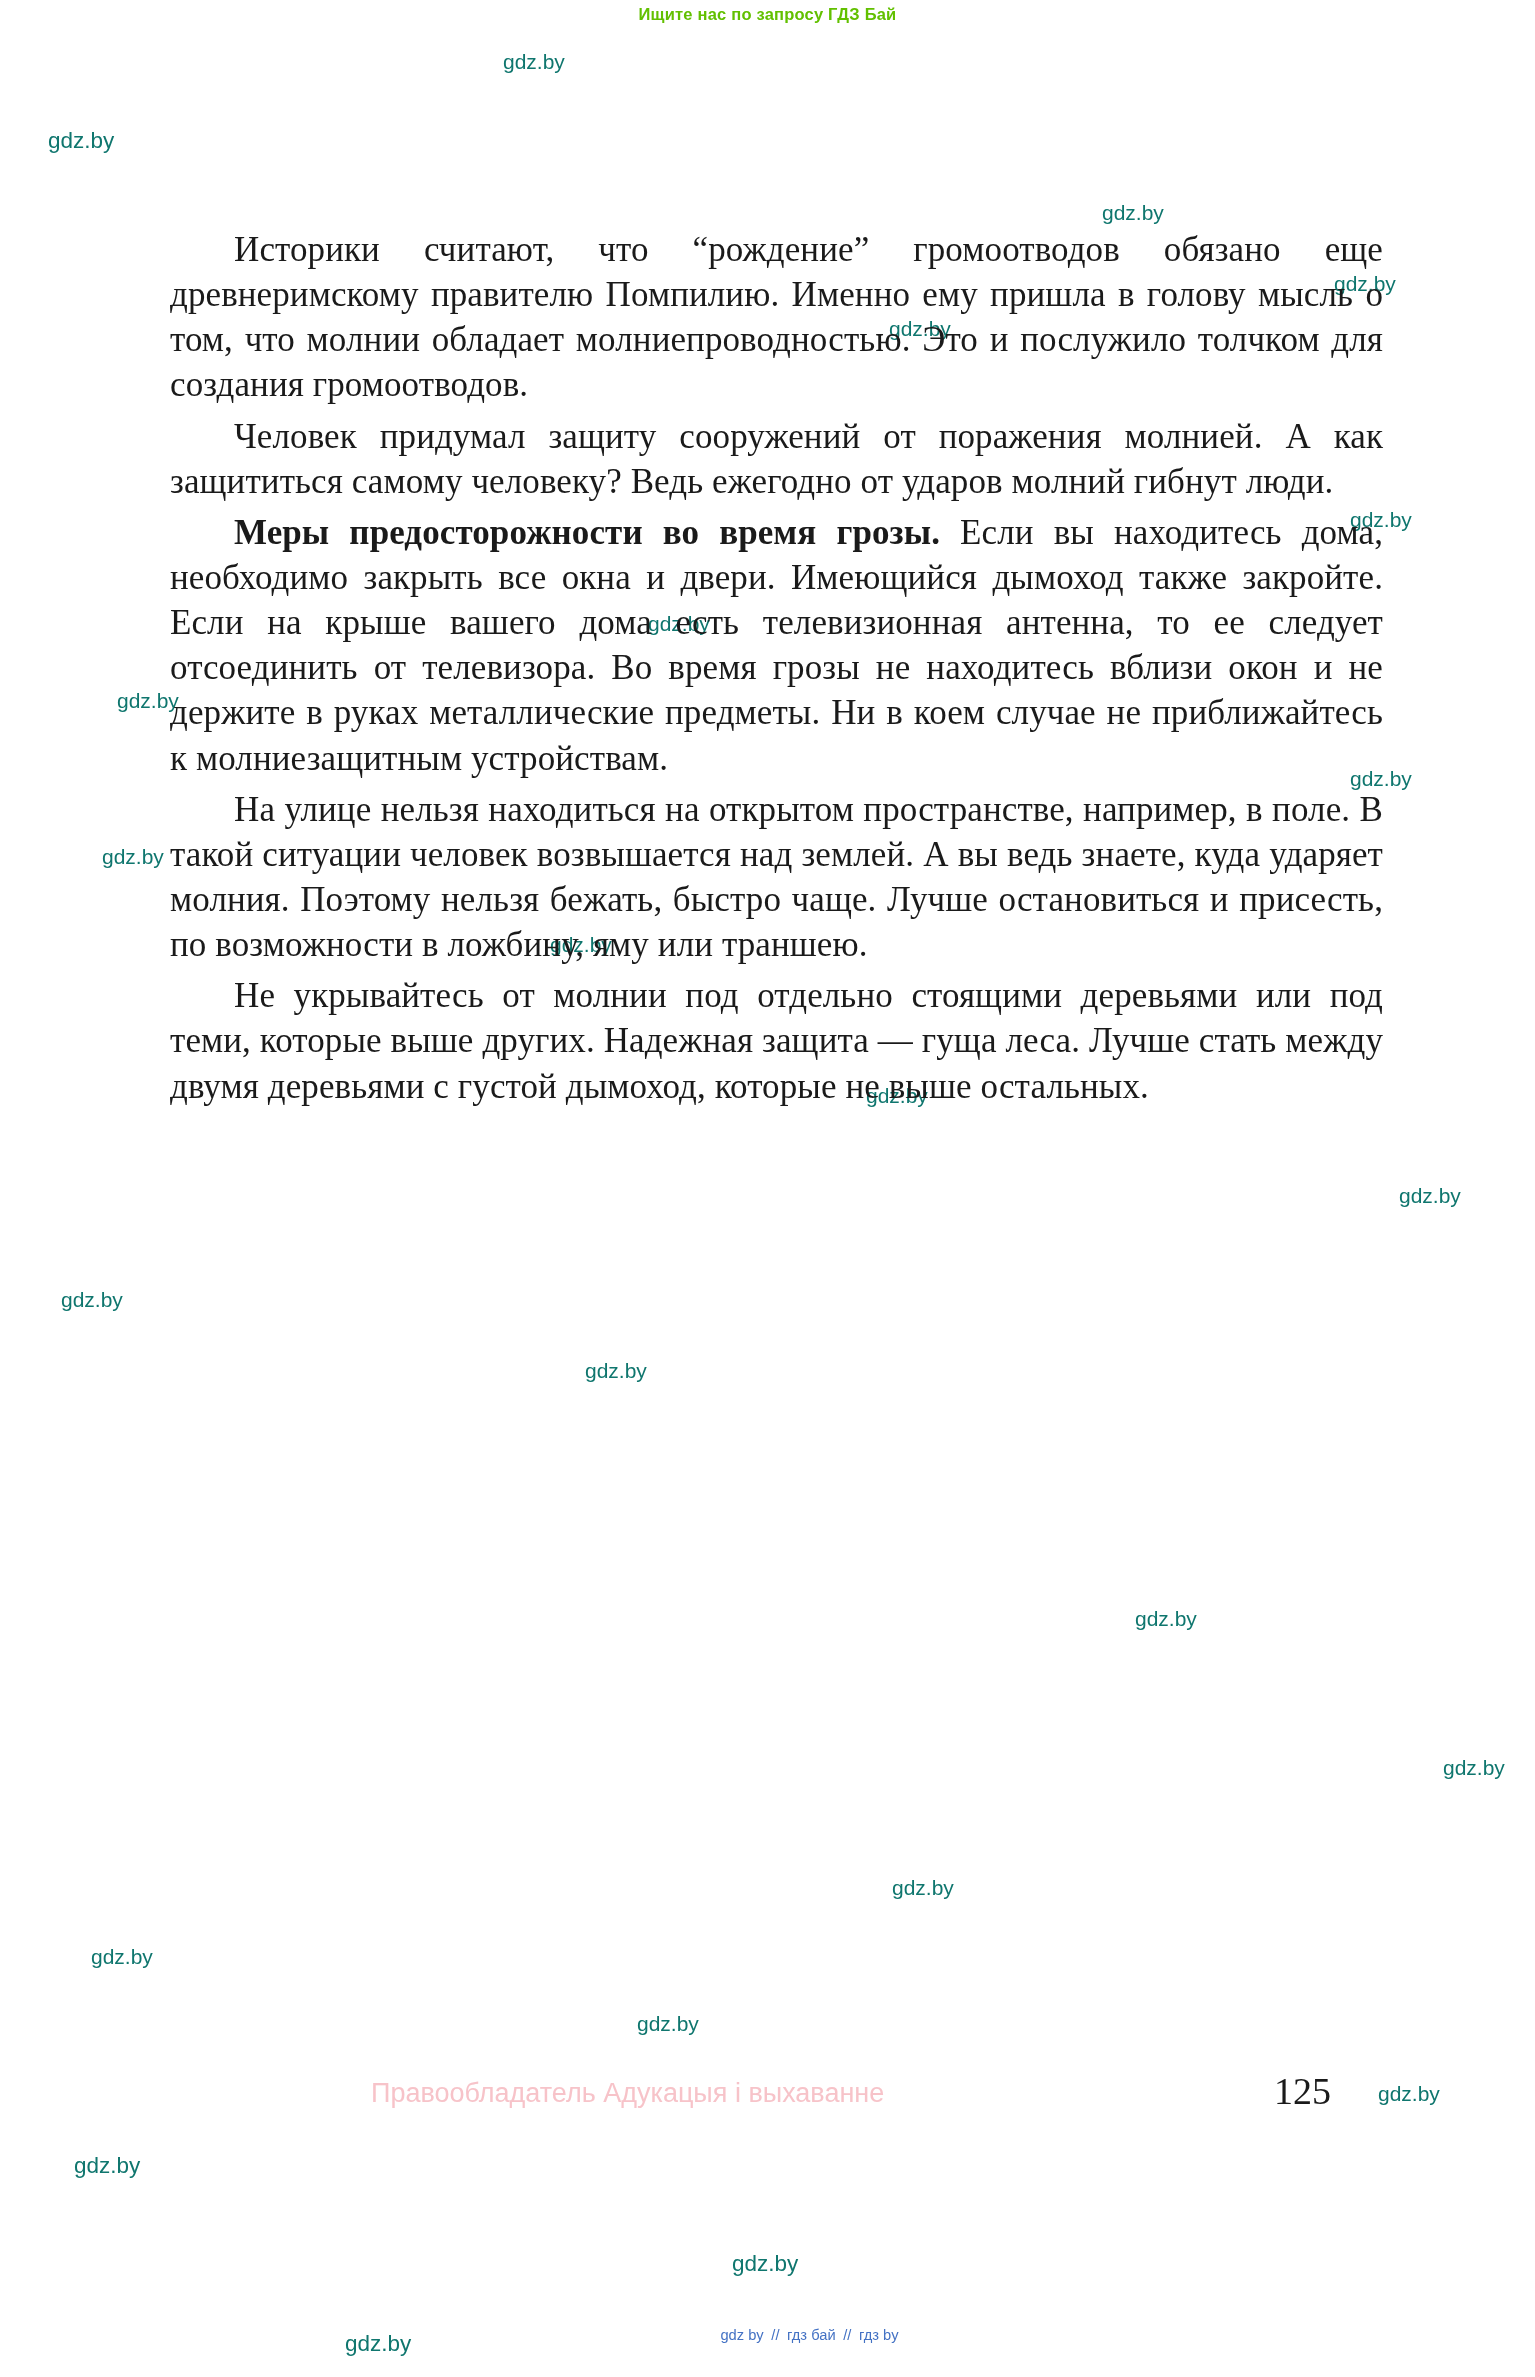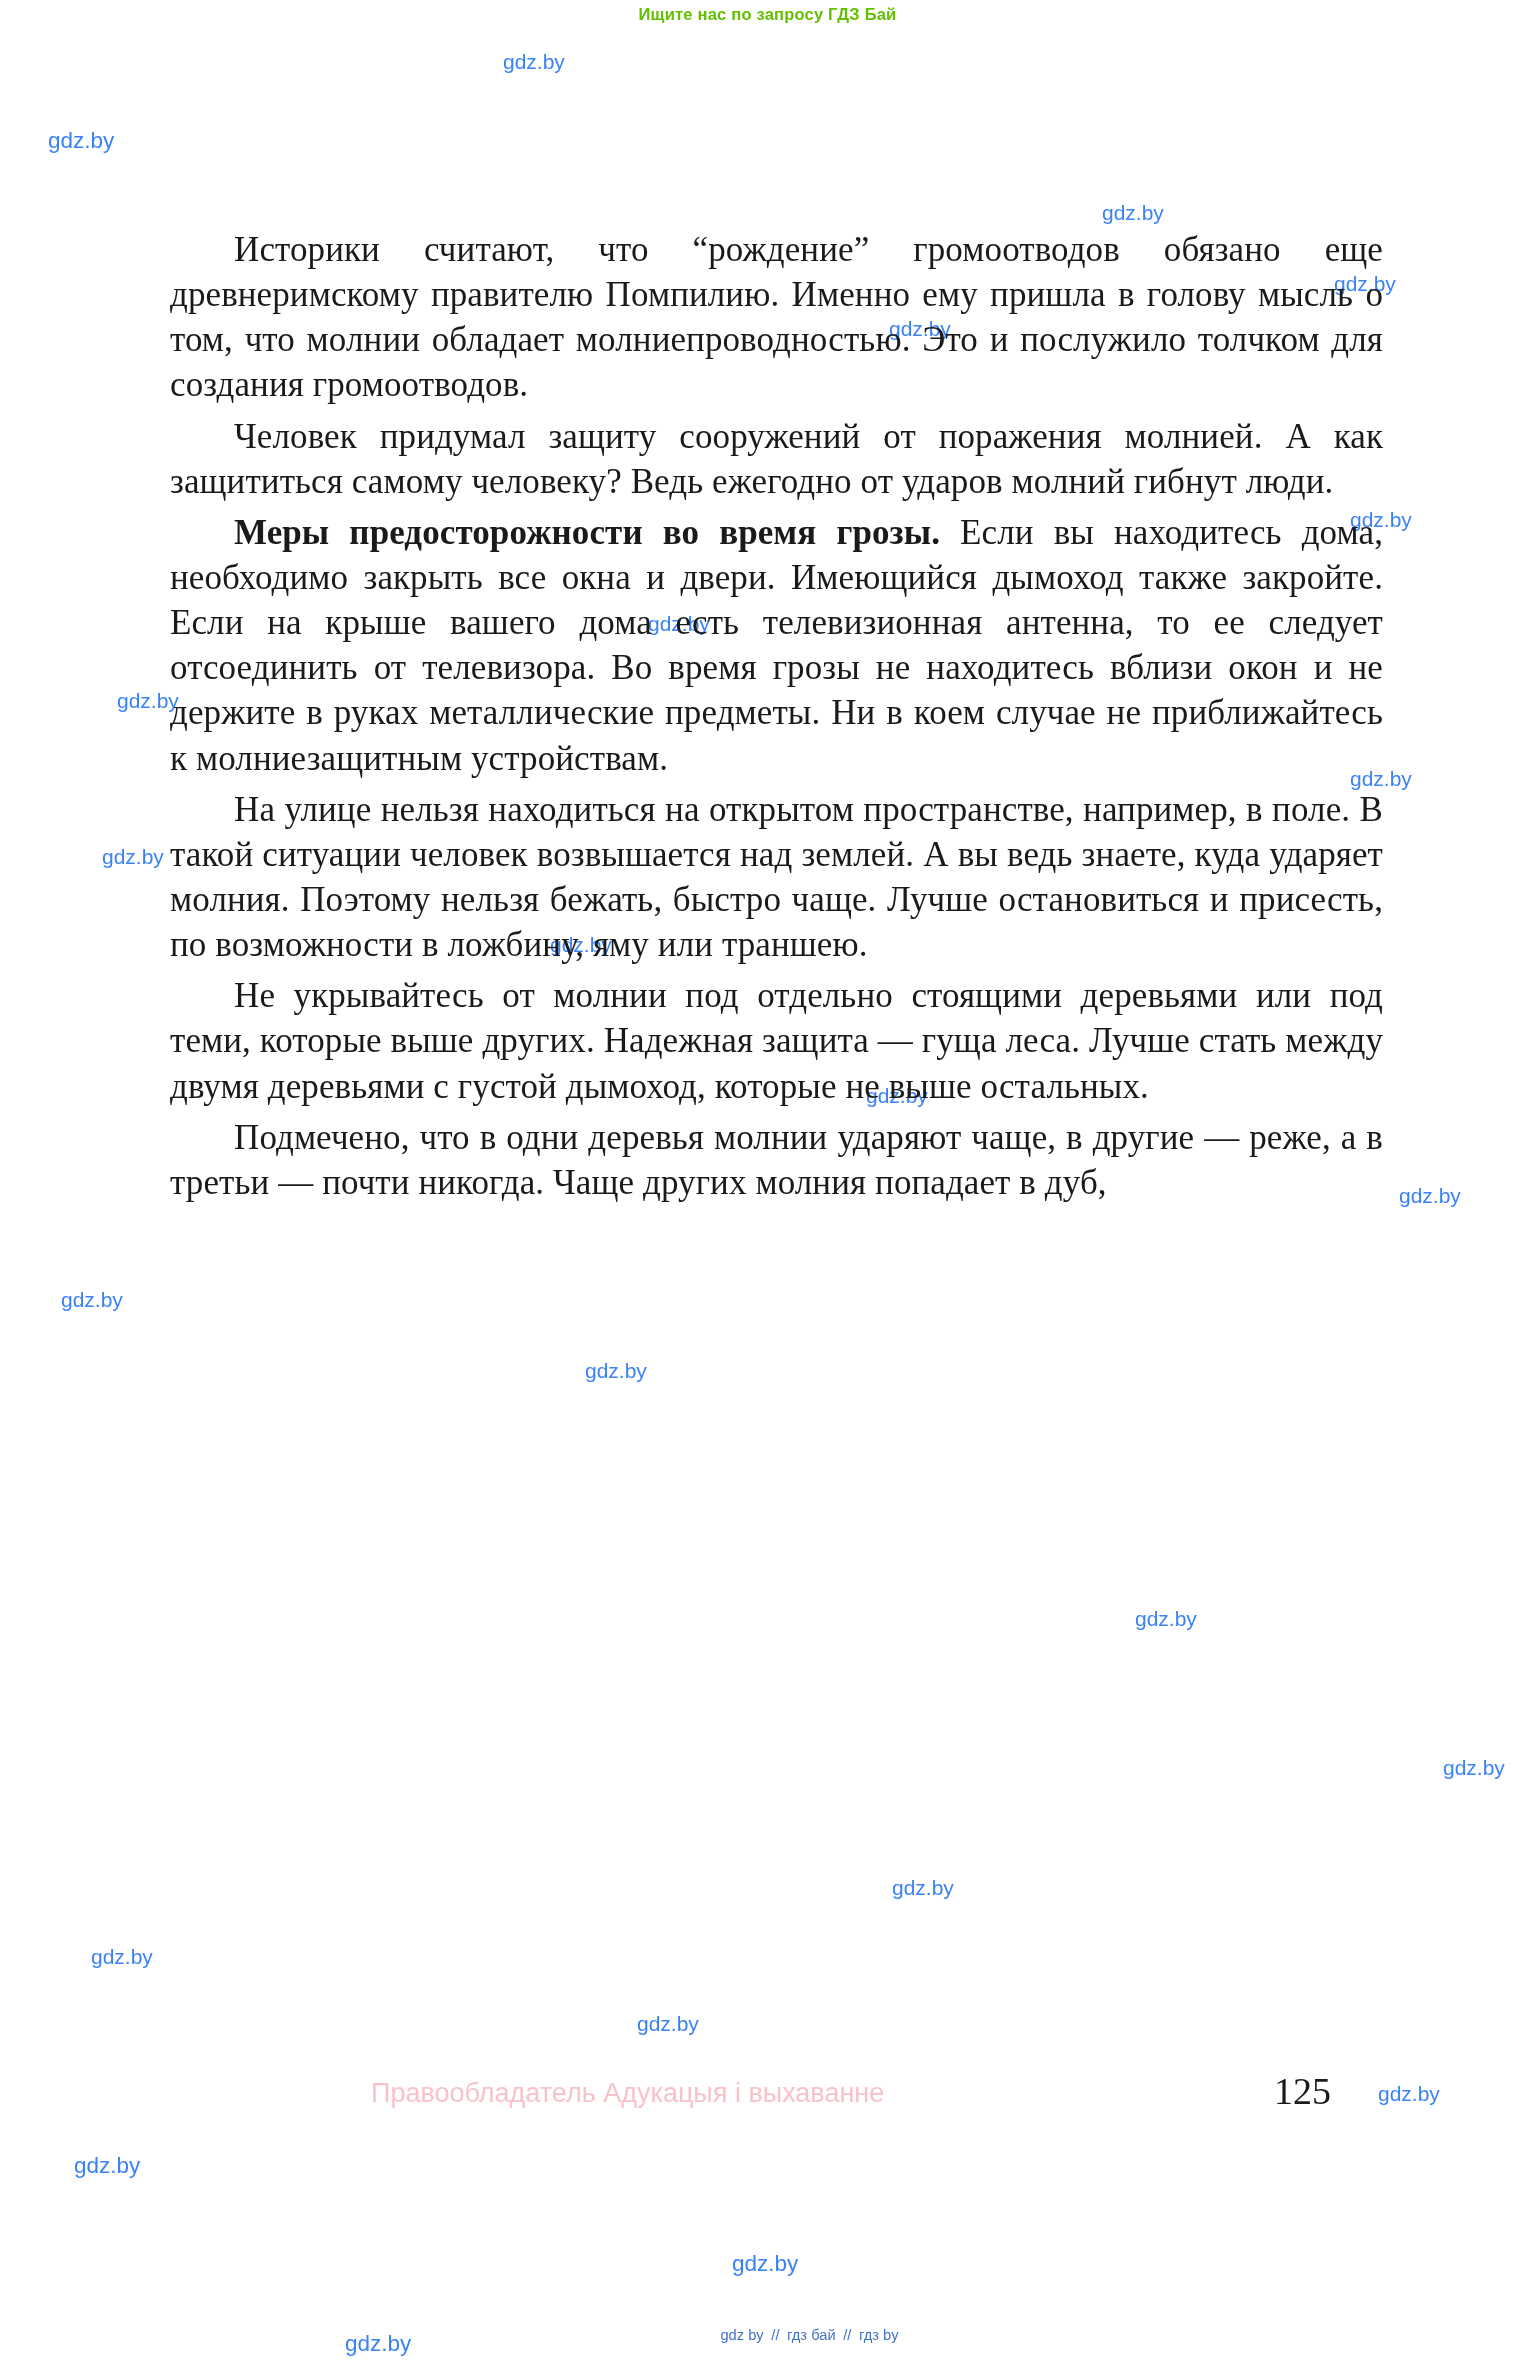--- a/index.html
+++ b/index.html
@@ -27,21 +27,21 @@
     font-size: 16.5px;
     font-weight: bold;
     color: #62c000;
     letter-spacing: 0.2px;
   }
 
   
   .wm {
     position: absolute;
     font-family: "Liberation Sans", sans-serif;
-    color: #3b82f6;
+    color: #0f766e;
     white-space: nowrap;
     pointer-events: none;
   }
 
   
   .page-body {
     position: absolute;
     left: 170px;
     top: 227px;
     width: 1213px;
@@ -150,23 +150,20 @@
   </p>
 
   <p class="para indent">
     <span>На улице нельзя находиться на открытом пространстве, например, в поле. В такой ситуации человек возвышается над землей. А вы ведь знаете, куда ударяет молния. Поэтому нельзя бежать, быстро чаще. Лучше остановиться и присесть, по возможности в ложбину, яму или траншею.</span>
   </p>
 
   <p class="para indent">
     <span>Не укрывайтесь от молнии под отдельно стоящими деревьями или под теми, которые выше других. Надежная защита — гуща леса. Лучше стать между двумя деревьями с густой дымоход, которые не выше остальных.</span>
   </p>
 
-  <p class="para indent">
-    <span>Подмечено, что в одни деревья молнии ударяют чаще, в другие — реже, а в третьи — почти никогда. Чаще других молния попадает в дуб,</span>
-  </p>
 
 </div>
 
 <div class="copyright">Правообладатель Адукацыя i выхаванне</div>
 
 <div class="page-number">125</div>
 
 <div class="bottom-links">
   <a class="link" href="#">gdz by</a>
   <span class="sep">//</span>

